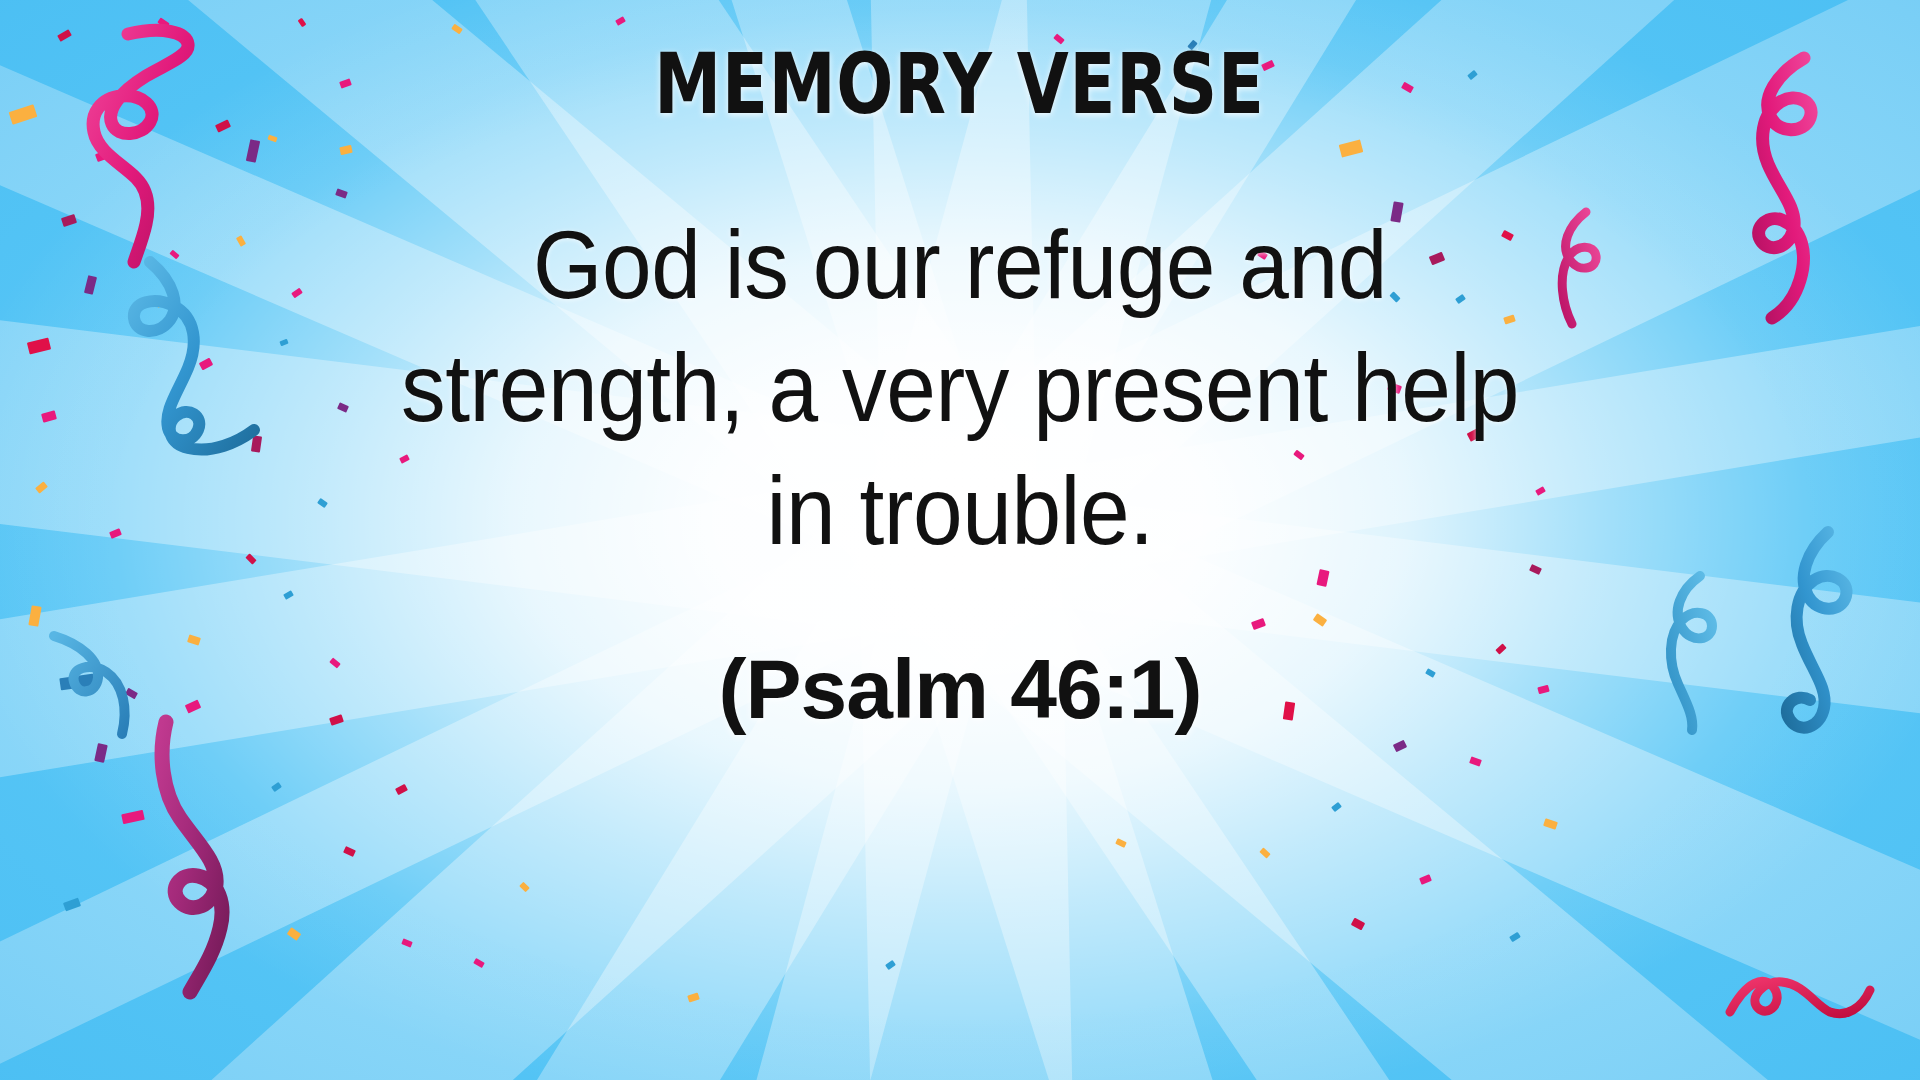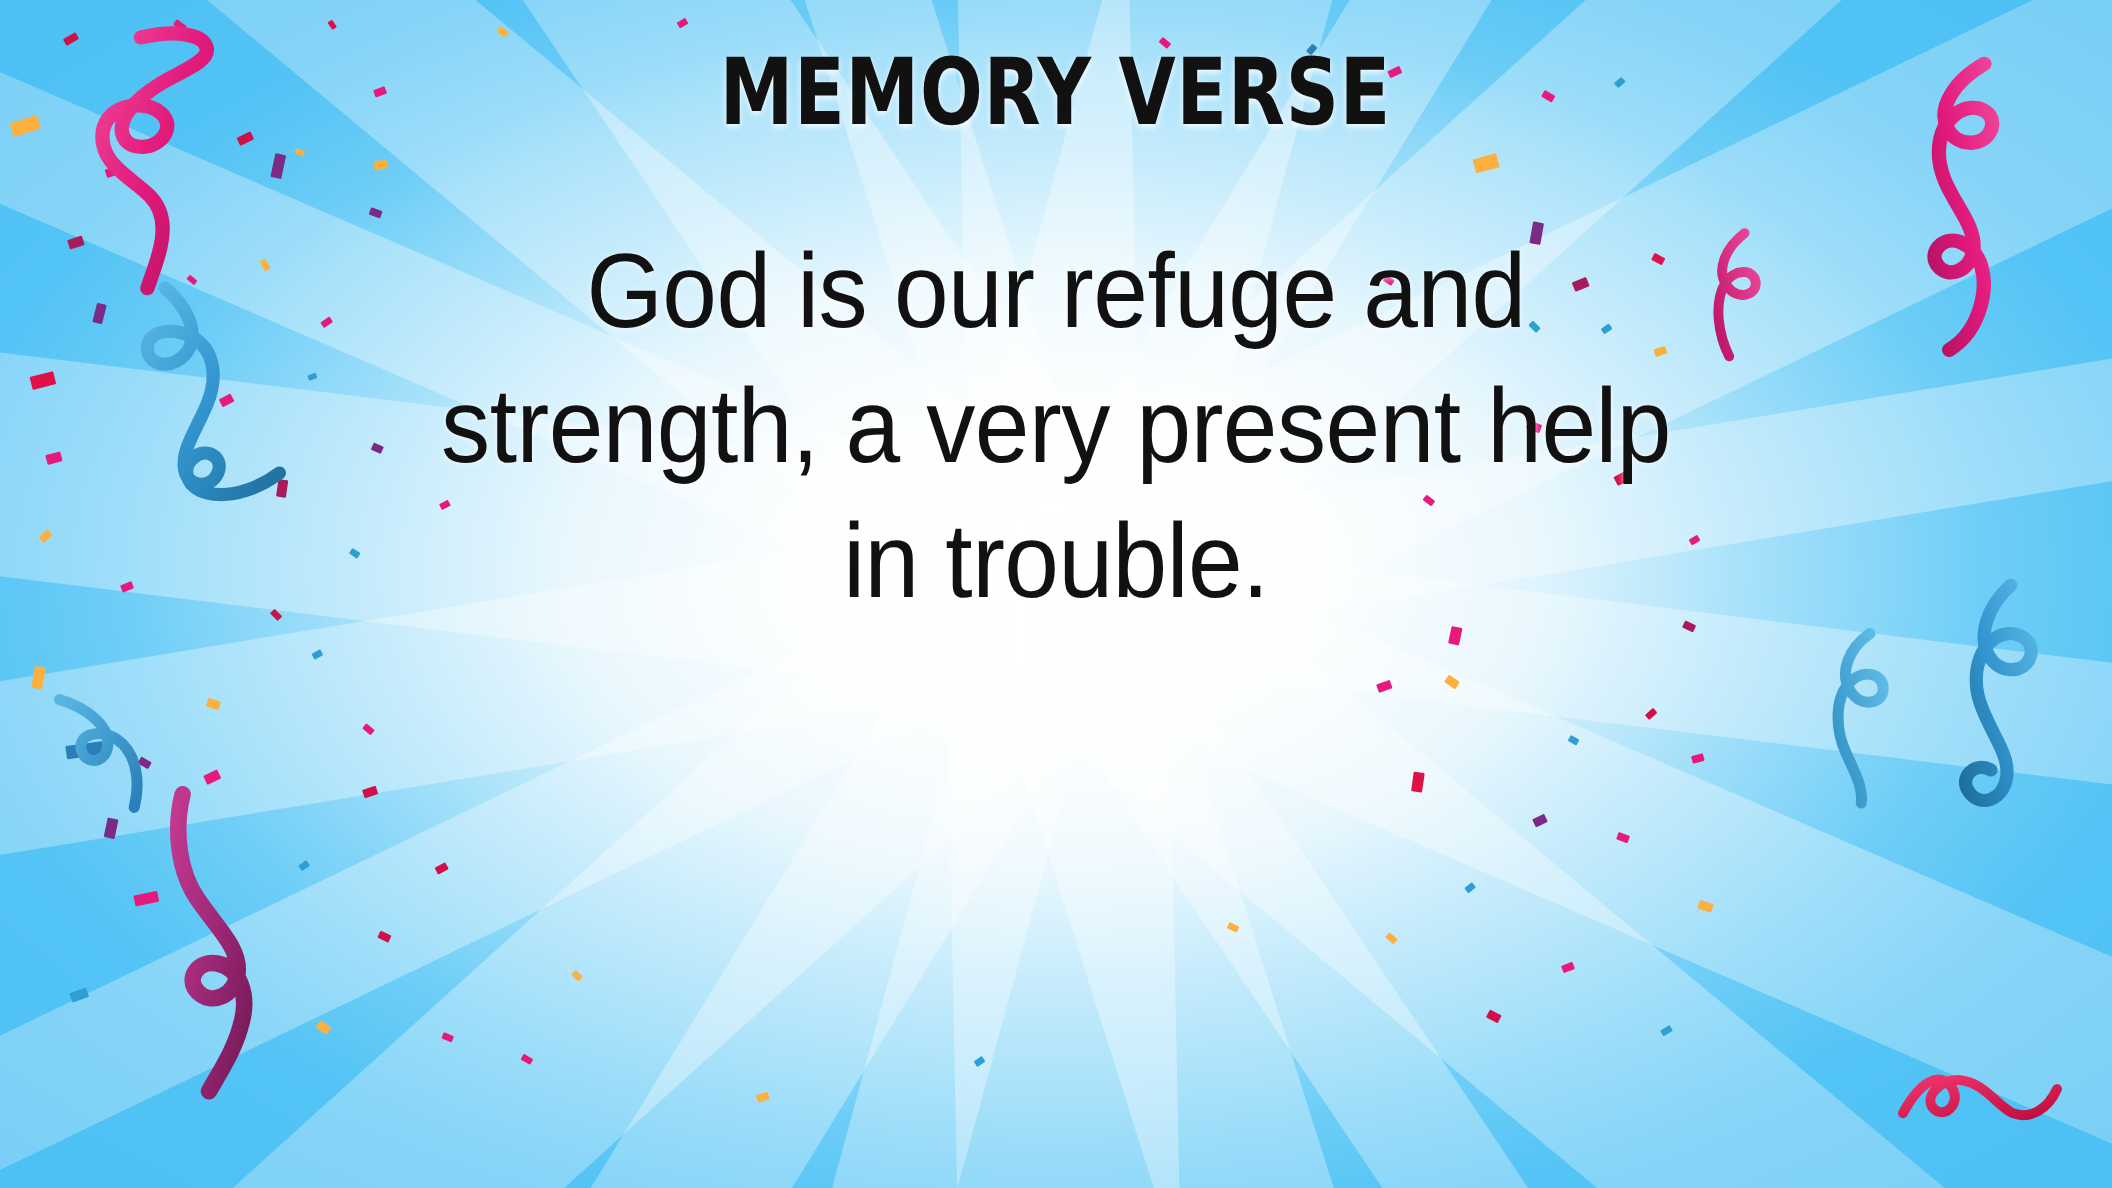--- a/index.html
+++ b/index.html
@@ -339,15 +339,16 @@
     </svg>
   </div>
 
   <div class="content">
     <div class="title">MEMORY VERSE</div>
     <div class="verse">
       <div>God is our refuge and</div>
       <div>strength, a very present help</div>
       <div>in trouble.</div>
     </div>
+    <div class="reference">(Psalm 46:1)</div>
   </div>
 
 </div>
 
 </body></html>

